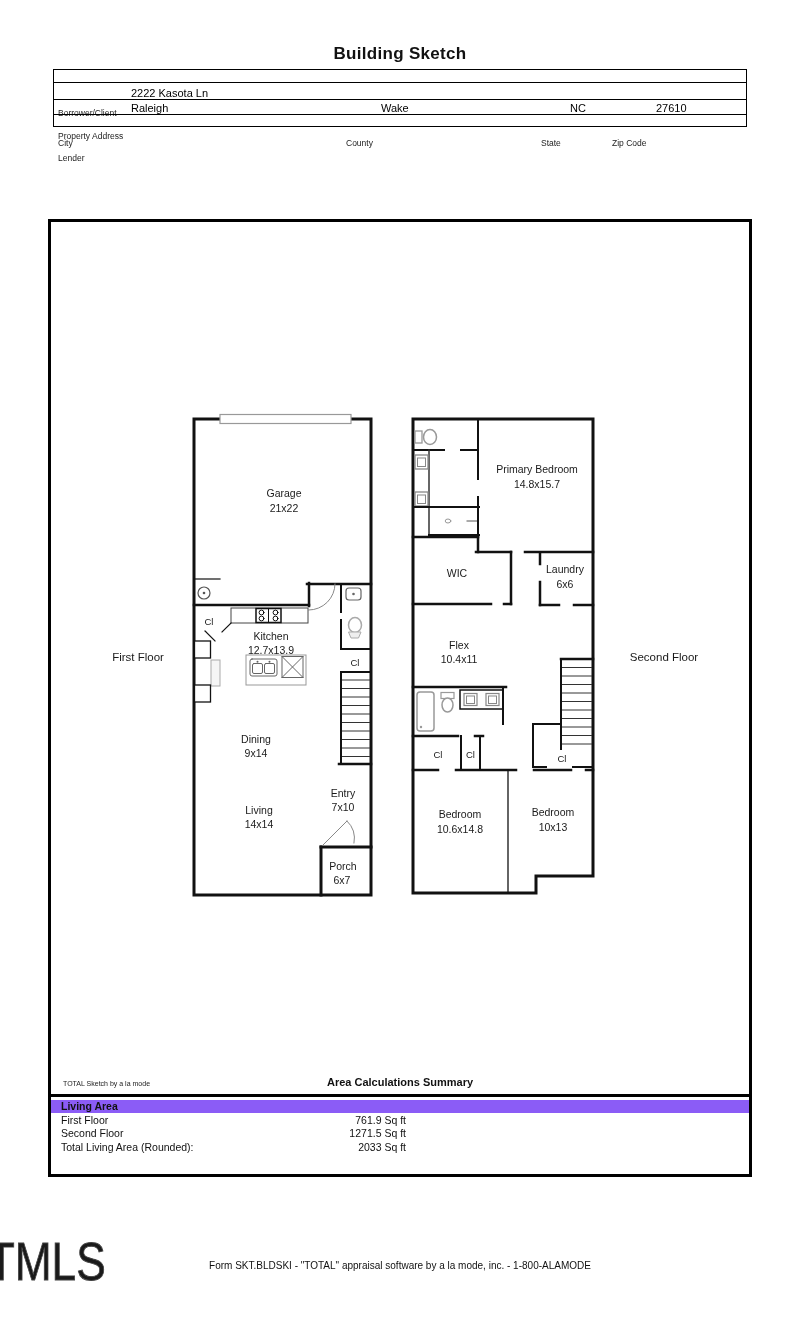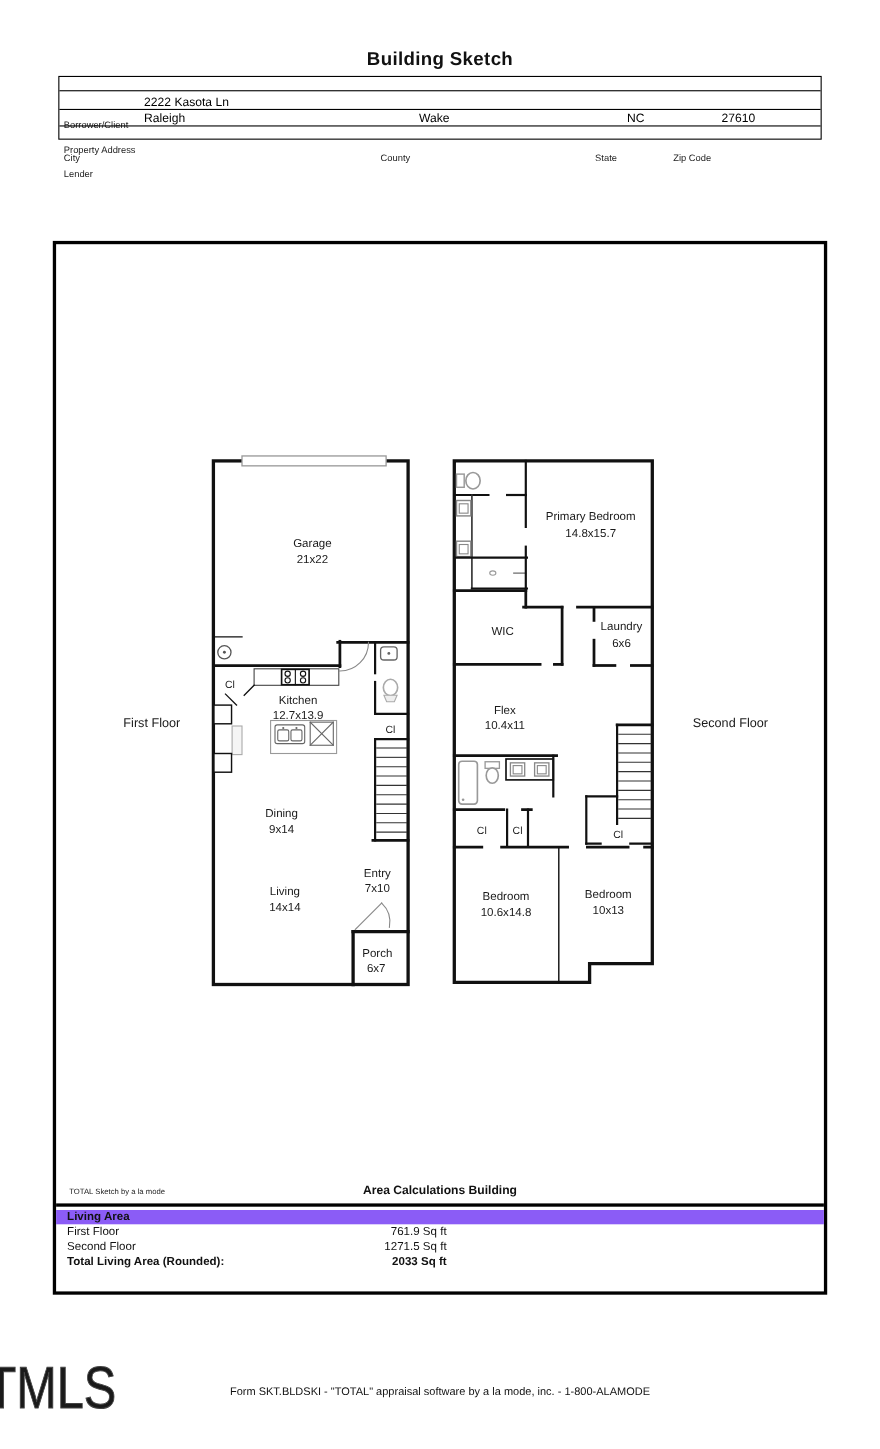--- a/index.html
+++ b/index.html
@@ -21,21 +21,21 @@
   .cl{font-size:9.5px;text-anchor:middle;}
   .floorlbl{font-size:11.5px;text-anchor:middle;}
   #credit{left:12px;top:858px;font-size:7px;color:#222;}
   #summary-title{left:0;right:0;top:854px;text-align:center;font-size:11px;font-weight:bold;}
   #divider{left:0;right:0;top:872px;border-top:3px solid #000;}
   #living-bar{left:0;right:0;top:878px;height:13px;background:#8b5cf6;font-size:10.5px;font-weight:bold;
               line-height:13px;padding-left:10px;}
   .arow{left:0;right:0;height:13px;font-size:10.5px;line-height:13px;}
   .arow .alabel{position:absolute;left:10px;white-space:nowrap;}
   .arow .avalue{position:absolute;left:240px;width:115px;text-align:right;white-space:nowrap;}
-  #arow-total{font-weight:bold;}
+  #arow-total{font-weight:normal;}
   
   #tmls-svg{left:-14px;top:1228px;}
   #form-line{left:0;right:0;top:1260px;text-align:center;font-size:10px;color:#111;}
 </style>
 </head>
 <body>
 
 <div id="page">
 
   <div id="title" class="abs">Building Sketch</div>
@@ -259,21 +259,21 @@
         <text class="room" x="409" y="611">10.6x14.8</text>
         <text class="room" x="502" y="594">Bedroom</text>
         <text class="room" x="502" y="609">10x13</text>
       </g>
 
       <text class="floorlbl" x="87" y="439">First Floor</text>
       <text class="floorlbl" x="613" y="439">Second Floor</text>
     </svg>
 
     <div id="credit" class="abs">TOTAL Sketch by a la mode</div>
-    <div id="summary-title" class="abs">Area Calculations Building</div>
+    <div id="summary-title" class="abs">Area Calculations Summary</div>
     <div id="divider" class="abs"></div>
 
     <div id="living-bar" class="abs">Living Area</div>
     <div class="abs arow" style="top:892px">
       <span class="alabel">First Floor</span>
       <span class="avalue">761.9 Sq ft</span>
     </div>
     <div class="abs arow" style="top:905px">
       <span class="alabel">Second Floor</span>
       <span class="avalue">1271.5 Sq ft</span>

